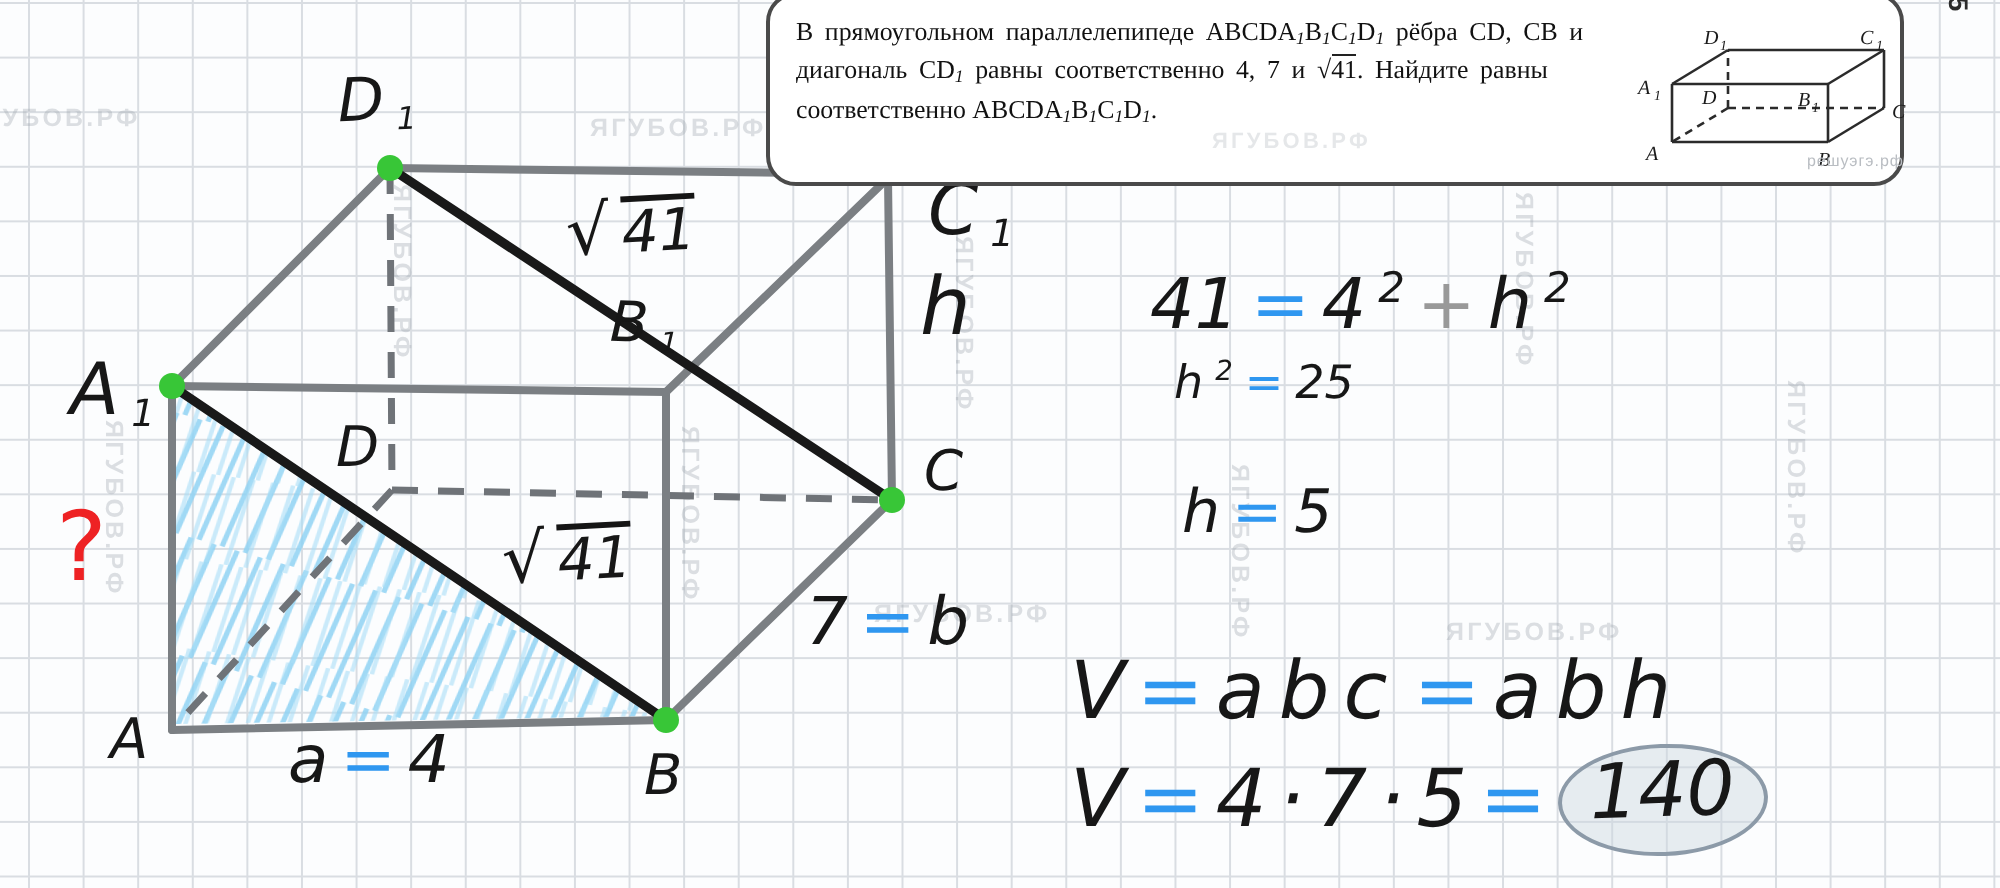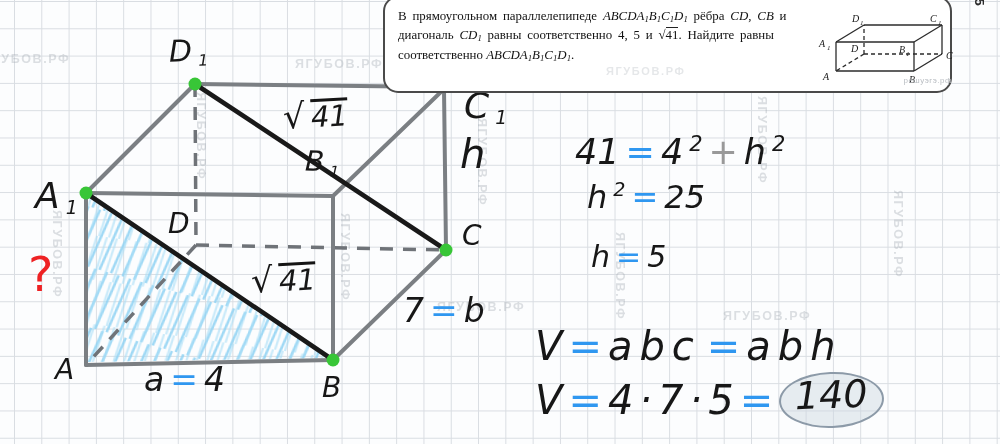--- a/index.html
+++ b/index.html
@@ -46,21 +46,21 @@
   .qmark{font-size:48px; color:#ee2224; font-style:normal;}
   
   #pbox{
     position:absolute; left:383px; top:-4px; width:569px; height:97px;
     background:#fff; border:2px solid #4a4a4a; border-radius:15px;
     box-sizing:border-box; display:flex; padding:9px 6px 4px 13px; z-index:5;
   }
   #ptext{width:404px; flex:none; font:12.9px/1.5 "Liberation Serif","DejaVu Serif",serif; color:#111;}
   .pline{white-space:nowrap;}
   .ws{word-spacing:2.6px;}
-  .tk-it{font-style:italic;}
+  .tk-it{}
   .tk-itsub{font-style:italic; font-size:.68em; vertical-align:-.25em;}
   #ptext .tk-rad{font-size:1em; margin:0; border:none;}
   #ptext .tk-bar{border-top:1px solid #222; padding-top:0;}
   #pfig{position:relative; flex:1; margin-left:4px;}
   #pfig .credit{
     position:absolute; right:4px; bottom:2px; font:8px "Liberation Sans",sans-serif;
     color:#b9bdc2; letter-spacing:.5px;
   }
   #pfig .wm{left:-200px; top:58px; opacity:.25; font-size:11px;}
   .thumb-lbl{font:italic 10px "Liberation Serif","DejaVu Serif",serif; fill:#1b1b1b;}
@@ -138,39 +138,39 @@
   <div class="hw" style="left:55px;top:356px;font-size:28px">A</div>
   <div class="hw" style="left:322px;top:374px;font-size:28px">B</div>
   <div class="hw" style="left:460px;top:134px;font-size:40px">h</div>
   <div class="hw qmark" style="left:28px;top:250px">?</div>
   <div class="hw rot-m3" style="left:280px;top:98px;font-size:29px"><span class="tk-rad">√</span><span class="tk-bar">41</span></div>
   <div class="hw rot-m3" style="left:248px;top:262px;font-size:29px"><span class="tk-rad">√</span><span class="tk-bar">41</span></div>
   <div class="hw" style="left:400px;top:294px;font-size:33px"><span>7</span><span class="tk-b">=</span><span>b</span></div>
   <div class="hw" style="left:141px;top:363px;font-size:33px"><span>a</span><span class="tk-b">=</span><span>4</span></div>
 
   <div class="hw" style="left:572px;top:134px;font-size:35px"><span>41</span><span class="tk-b">=</span><span>4</span><span class="tk-sup">2</span><span class="tk-g">+</span><span>h</span><span class="tk-sup">2</span></div>
-  <div class="hw" style="left:584px;top:180px;font-size:32px"><span>h</span><span class="tk-sup">2</span><span class="tk-b">=</span><span>25</span></div>
+  <div class="hw" style="left:584px;top:180px;font-size:23px"><span>h</span><span class="tk-sup">2</span><span class="tk-b">=</span><span>25</span></div>
   <div class="hw" style="left:588px;top:242px;font-size:30px"><span>h</span><span class="tk-b">=</span><span>5</span></div>
   <div class="hw" style="left:532px;top:326px;font-size:40px"><span>V</span><span class="tk-b">=</span><span class="tk-sp">abc</span><span class="tk-b">=</span><span class="tk-sp">abh</span></div>
   <div class="hw" style="left:532px;top:372px;font-size:40px;display:flex;align-items:center">
       <span>V</span>
       <span class="tk-b">=</span>
       <span>4</span>
       <span>·</span>
       <span>7</span>
       <span>·</span>
       <span>5</span>
       <span class="tk-b">=</span>
       <span class="tk-circ">140</span>
     </div>
 
   <div id="pbox">
     <div id="ptext">
       <div class="pline ws"><span>В прямоугольном параллелепипеде </span><span class="tk-it">ABCDA</span><span class="tk-itsub">1</span><span class="tk-it">B</span><span class="tk-itsub">1</span><span class="tk-it">C</span><span class="tk-itsub">1</span><span class="tk-it">D</span><span class="tk-itsub">1</span><span> рёбра </span><span class="tk-it">CD</span><span>, </span><span class="tk-it">CB</span><span> и</span></div>
-      <div class="pline ws"><span>диагональ </span><span class="tk-it">CD</span><span class="tk-itsub">1</span><span> равны соответственно 4, 5 и </span><span class="tk-rad">√</span><span class="tk-bar">41</span><span>. Найдите равны</span></div>
+      <div class="pline ws"><span>диагональ </span><span class="tk-it">CD</span><span class="tk-itsub">1</span><span> равны соответственно 4, 7 и </span><span class="tk-rad">√</span><span class="tk-bar">41</span><span>. Найдите равны</span></div>
       <div class="pline"><span>соответственно </span><span class="tk-it">ABCDA</span><span class="tk-itsub">1</span><span class="tk-it">B</span><span class="tk-itsub">1</span><span class="tk-it">C</span><span class="tk-itsub">1</span><span class="tk-it">D</span><span class="tk-itsub">1</span><span>.</span></div>
     </div>
     <div id="pfig">
       <span class="wm">ЯГУБОВ.РФ</span>
       <svg width="150" height="84" viewBox="0 0 150 84">
         <g stroke="#2b2b2b" stroke-width="1.3" fill="none">
           <line x1="58" y1="47" x2="30" y2="64" stroke-dasharray="4 3"></line>
           <line x1="58" y1="47" x2="136" y2="47" stroke-dasharray="4 3"></line>
           <line x1="58" y1="47" x2="58" y2="18" stroke-dasharray="4 3"></line>
           <line x1="30" y1="64" x2="108" y2="64"></line>

